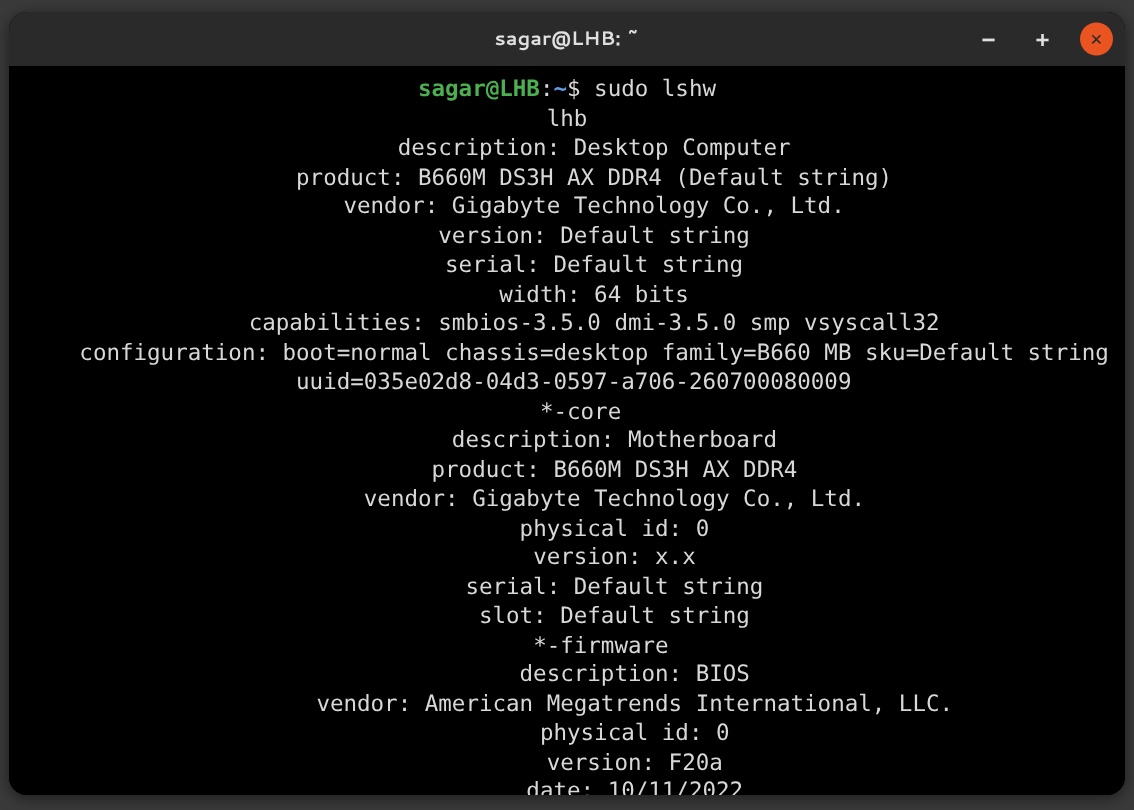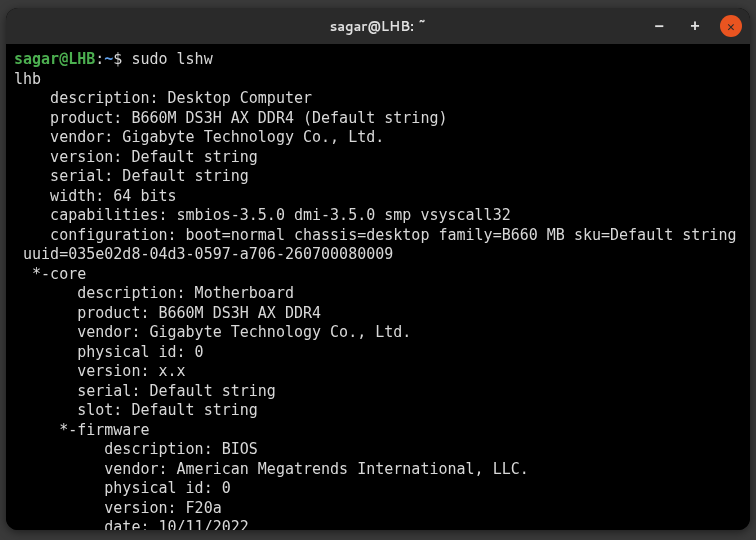--- a/index.html
+++ b/index.html
@@ -73,20 +73,21 @@
     }
     .terminal {
       flex: 1;
       background: #000;
       padding: 6px 8px;
       color: #d8d8d8;
       font-size: 15px;
       line-height: 19.5px;
       overflow: hidden;
       white-space: pre;
+      text-align: center;
     }
     .prompt-user {
       color: #4caf50;
       font-weight: bold;
     }
     .prompt-host {
       color: #4caf50;
       font-weight: bold;
     }
     .prompt-colon {

